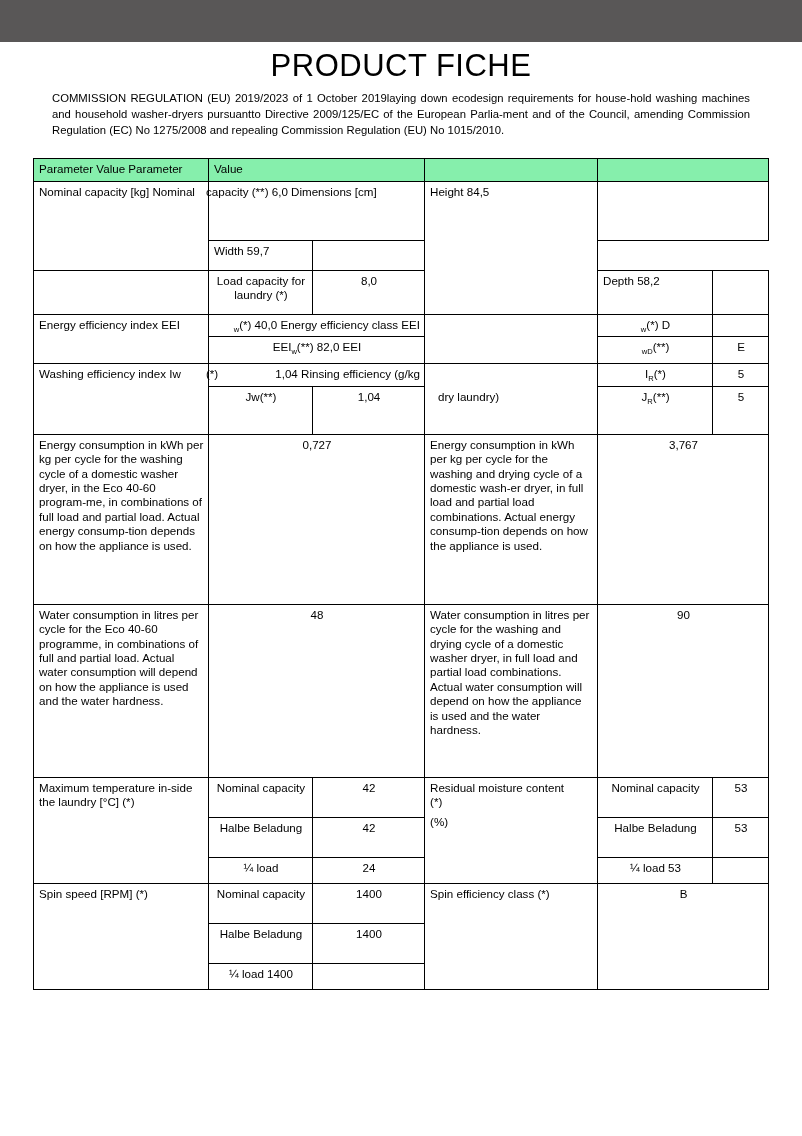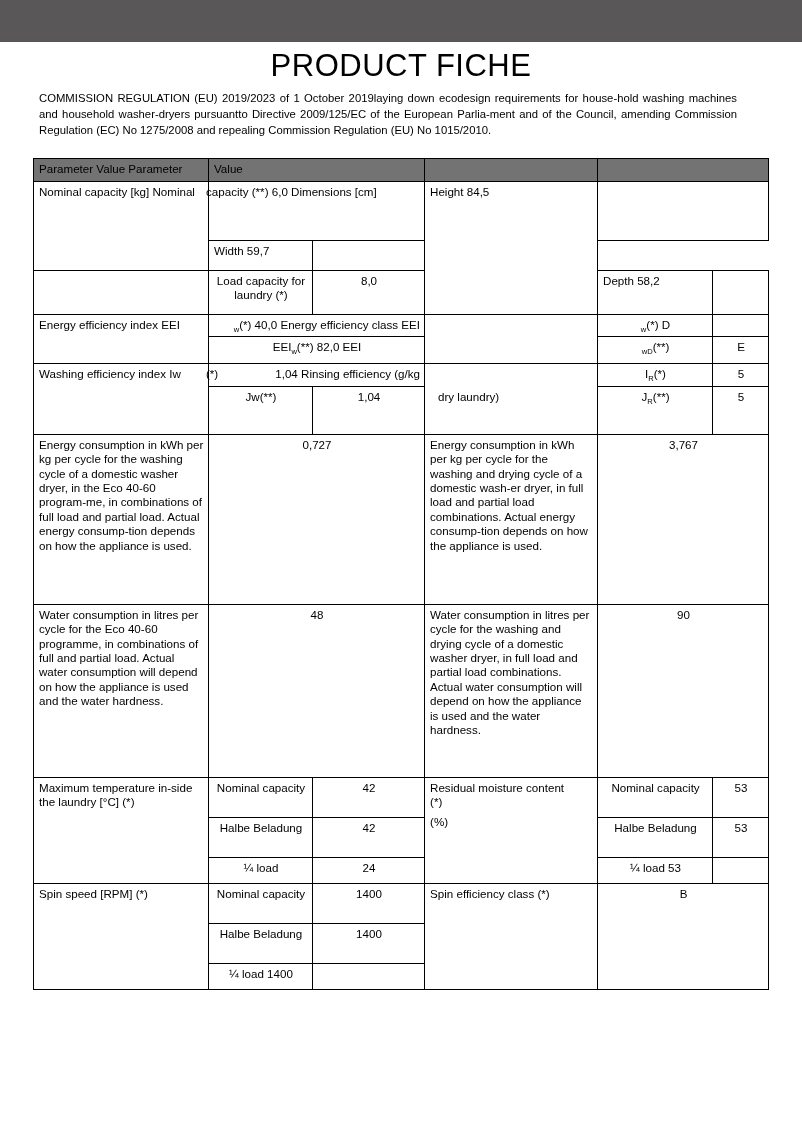--- a/index.html
+++ b/index.html
@@ -29,21 +29,21 @@
     left: 0; top: 48px;
     width: 802px;
     text-align: center;
     font-size: 31px;
     letter-spacing: 0.5px;
     font-weight: 400;
   }
 
   #intro {
     position: absolute;
-    left: 39px; top: 90px;
+    left: 52px; top: 90px;
     width: 698px;
     font-size: 11.3px;
     line-height: 16.2px;
     text-align: justify;
   }
 
   
   #fiche {
     position: absolute;
     left: 33px;
@@ -53,21 +53,21 @@
     table-layout: fixed;
     font-size: 11.6px;
   }
   #fiche td {
     border: 1.3px solid #000;
     vertical-align: top;
     padding: 3px 4px 2px 5px;
     line-height: 14.4px;
     position: relative;
   }
-  .hdr { background: #737373; height: 17px; padding-top: 2px; }
+  .hdr { background: #86efac; height: 17px; padding-top: 2px; }
   .ctr  { text-align: center; }
   .rgt  { text-align: right; }
   .mid  { vertical-align: middle; }
 
   
   .ovl {
     position: absolute;
     white-space: nowrap;
     font-size: 11.6px;
     line-height: 14.4px;

